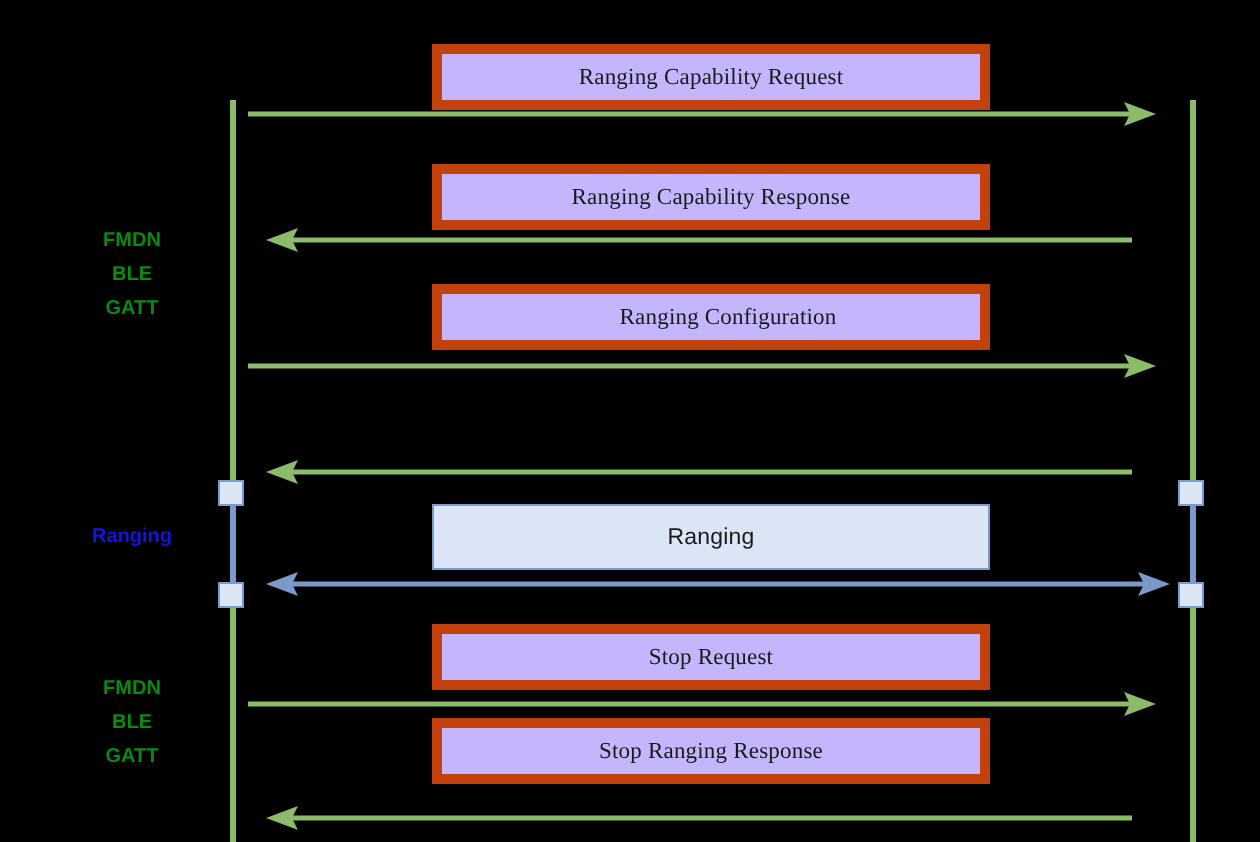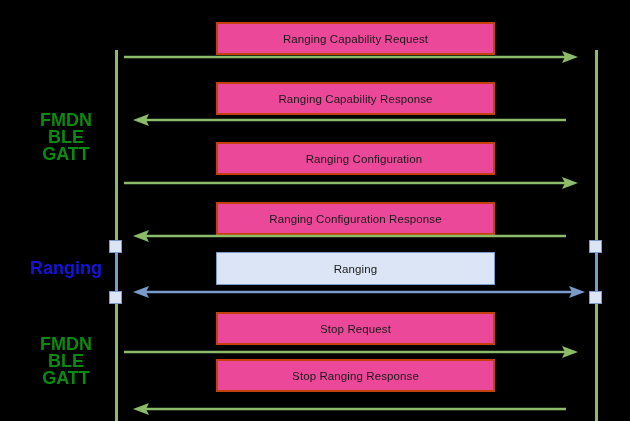--- a/index.html
+++ b/index.html
@@ -51,43 +51,44 @@
     box-sizing: border-box;
     display: flex;
     align-items: center;
     justify-content: center;
     font-size: 11.5px;
     color: #1a1a1a;
     letter-spacing: 0.1px;
     white-space: nowrap;
   }
   .msg-box.green {
-    background: #ec4899;
-    border: 2px solid #c2410c;
+    background: #c4b5fd;
+    border: 5px solid #c2410c;
+    font-family: Liberation Serif, serif;
   }
   .msg-box.blue {
     background: #dbe5f6;
     border: 1px solid #7a9ac9;
   }
 
   
   .arrow {
     position: absolute;
     height: 16px;
     pointer-events: none;
   }
   .arrow svg { display: block; overflow: visible; }
 
   
   .side-label {
     position: absolute;
     left: 28px;
     width: 76px;
     text-align: center;
-    font-size: 18px;
+    font-size: 10px;
     font-weight: bold;
     line-height: 17px;
     white-space: pre-line;
   }
   .side-label.green-label { color: #0a8a10; }
   .side-label.blue-label  { color: #1414e0; }
 </style>
 </head>
 <body>
 
@@ -128,21 +129,20 @@
   </div>
 
   <div class="msg-box green" style="top:142px;padding-left:17px;">Ranging Configuration</div>
   <div class="arrow" style="left:124px;top:175px;width:454px;">
     <svg width="454" height="16" viewBox="0 0 454 16">
       <line x1="0" y1="8" x2="444" y2="8" stroke="#8cbb6a" stroke-width="2.4"></line>
       <polygon points="454,8 438,2 441,8 438,14" fill="#8cbb6a"></polygon>
     </svg>
   </div>
 
-  <div class="msg-box green" style="top:202px;">Ranging Configuration Response</div>
   <div class="arrow" style="left:133px;top:228px;width:433px;">
     <svg width="433" height="16" viewBox="0 0 433 16">
       <line x1="10" y1="8" x2="433" y2="8" stroke="#8cbb6a" stroke-width="2.4"></line>
       <polygon points="0,8 16,2 13,8 16,14" fill="#8cbb6a"></polygon>
     </svg>
   </div>
 
   <div class="msg-box blue" style="top:252px;">Ranging</div>
   <div class="arrow" style="left:133px;top:284px;width:452px;">
     <svg width="452" height="16" viewBox="0 0 452 16">

